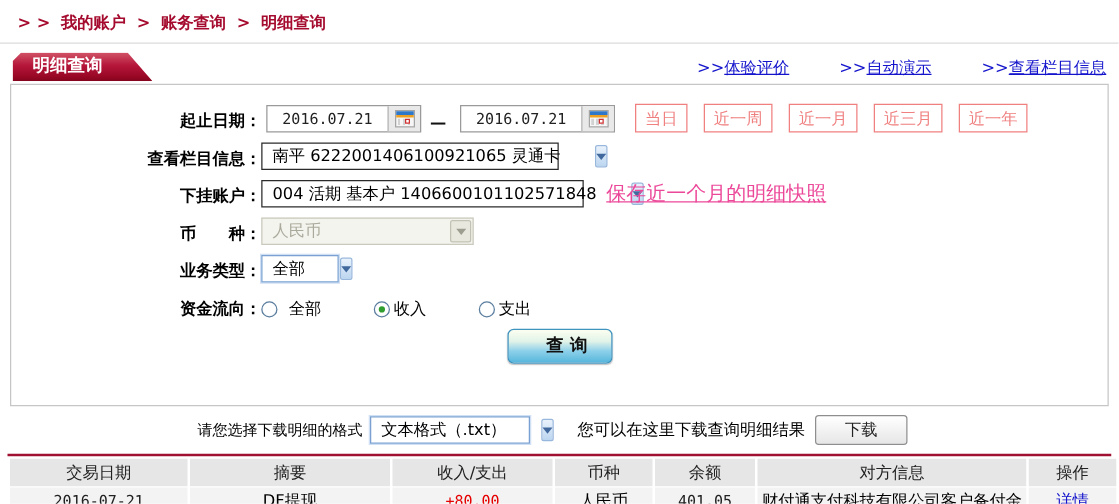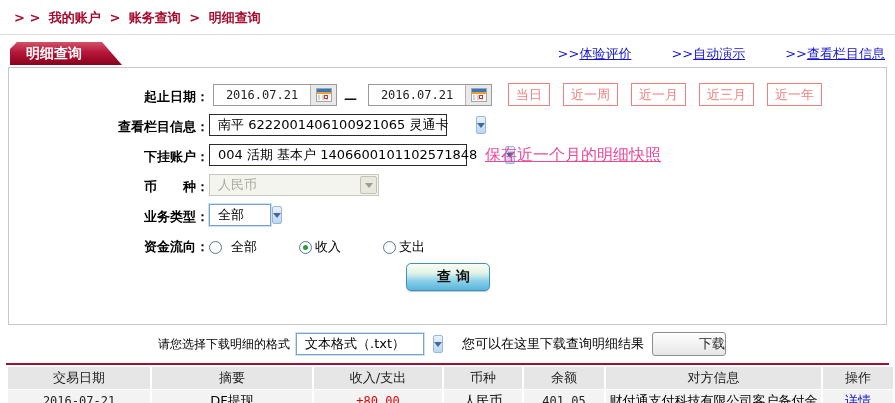--- a/index.html
+++ b/index.html
@@ -82,21 +82,21 @@
     font-weight:bold; font-size:14px; color:#111; cursor:pointer;
     box-shadow:0 1px 1px rgba(0,0,0,.25); font-family:"DejaVu Sans", sans-serif;padding-left:12px; }
 
   
   .dlrow { display:flex; align-items:center; margin-top:6px; padding-left:158px; height:26px; }
   .dllabel { font-size:12px; }
   .dlsel { width:128px; margin-left:6px; }
   .dlhint { margin-left:38px; font-size:13px; }
   .dlbtn { margin-left:8px; width:74px; height:24px; border:1px solid #8e8e8e; border-radius:3px;
     background:linear-gradient(180deg,#ffffff,#e6e6e6); font-size:13px; color:#222; cursor:pointer;
-    font-family:"DejaVu Sans", sans-serif;text-align:right; }
+    font-family:"DejaVu Sans", sans-serif; }
 
   
   .tblwrap { margin:6px 6px 0 6px; border-top:2px solid #a01030; padding-top:1px; }
   table { border-collapse:separate; border-spacing:2px 1px; width:100%; table-layout:fixed; }
   th, td { font-weight:normal; font-size:13px; text-align:center; padding:2px 2px; height:17px;
     overflow:hidden; white-space:nowrap; }
   thead th { background:#e6e6e6; color:#222; }
   tr.r0 td { background:#f3f3f3; }
   td.amount { color:#e60000; font-family:"DejaVu Sans Mono", monospace; font-size:12px; }
   td.mono { font-family:"DejaVu Sans Mono", monospace; font-size:12px; color:#222; }

